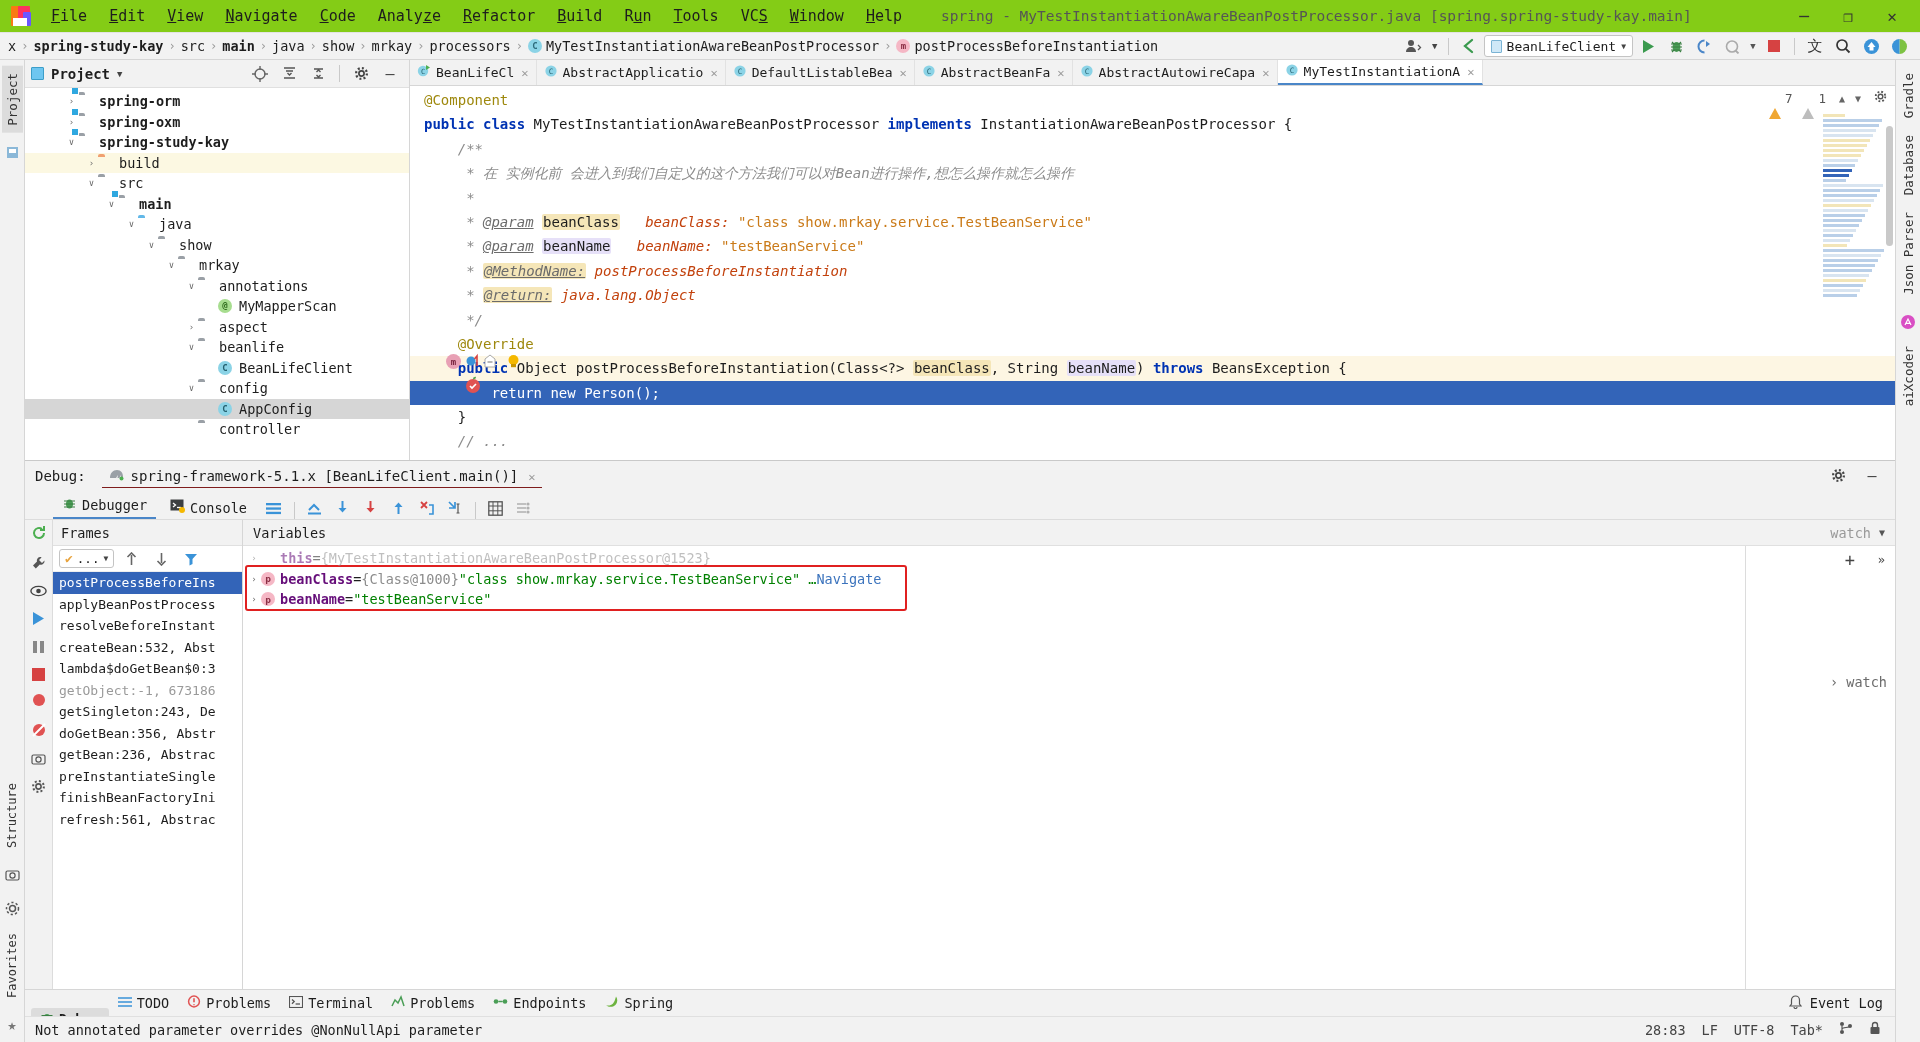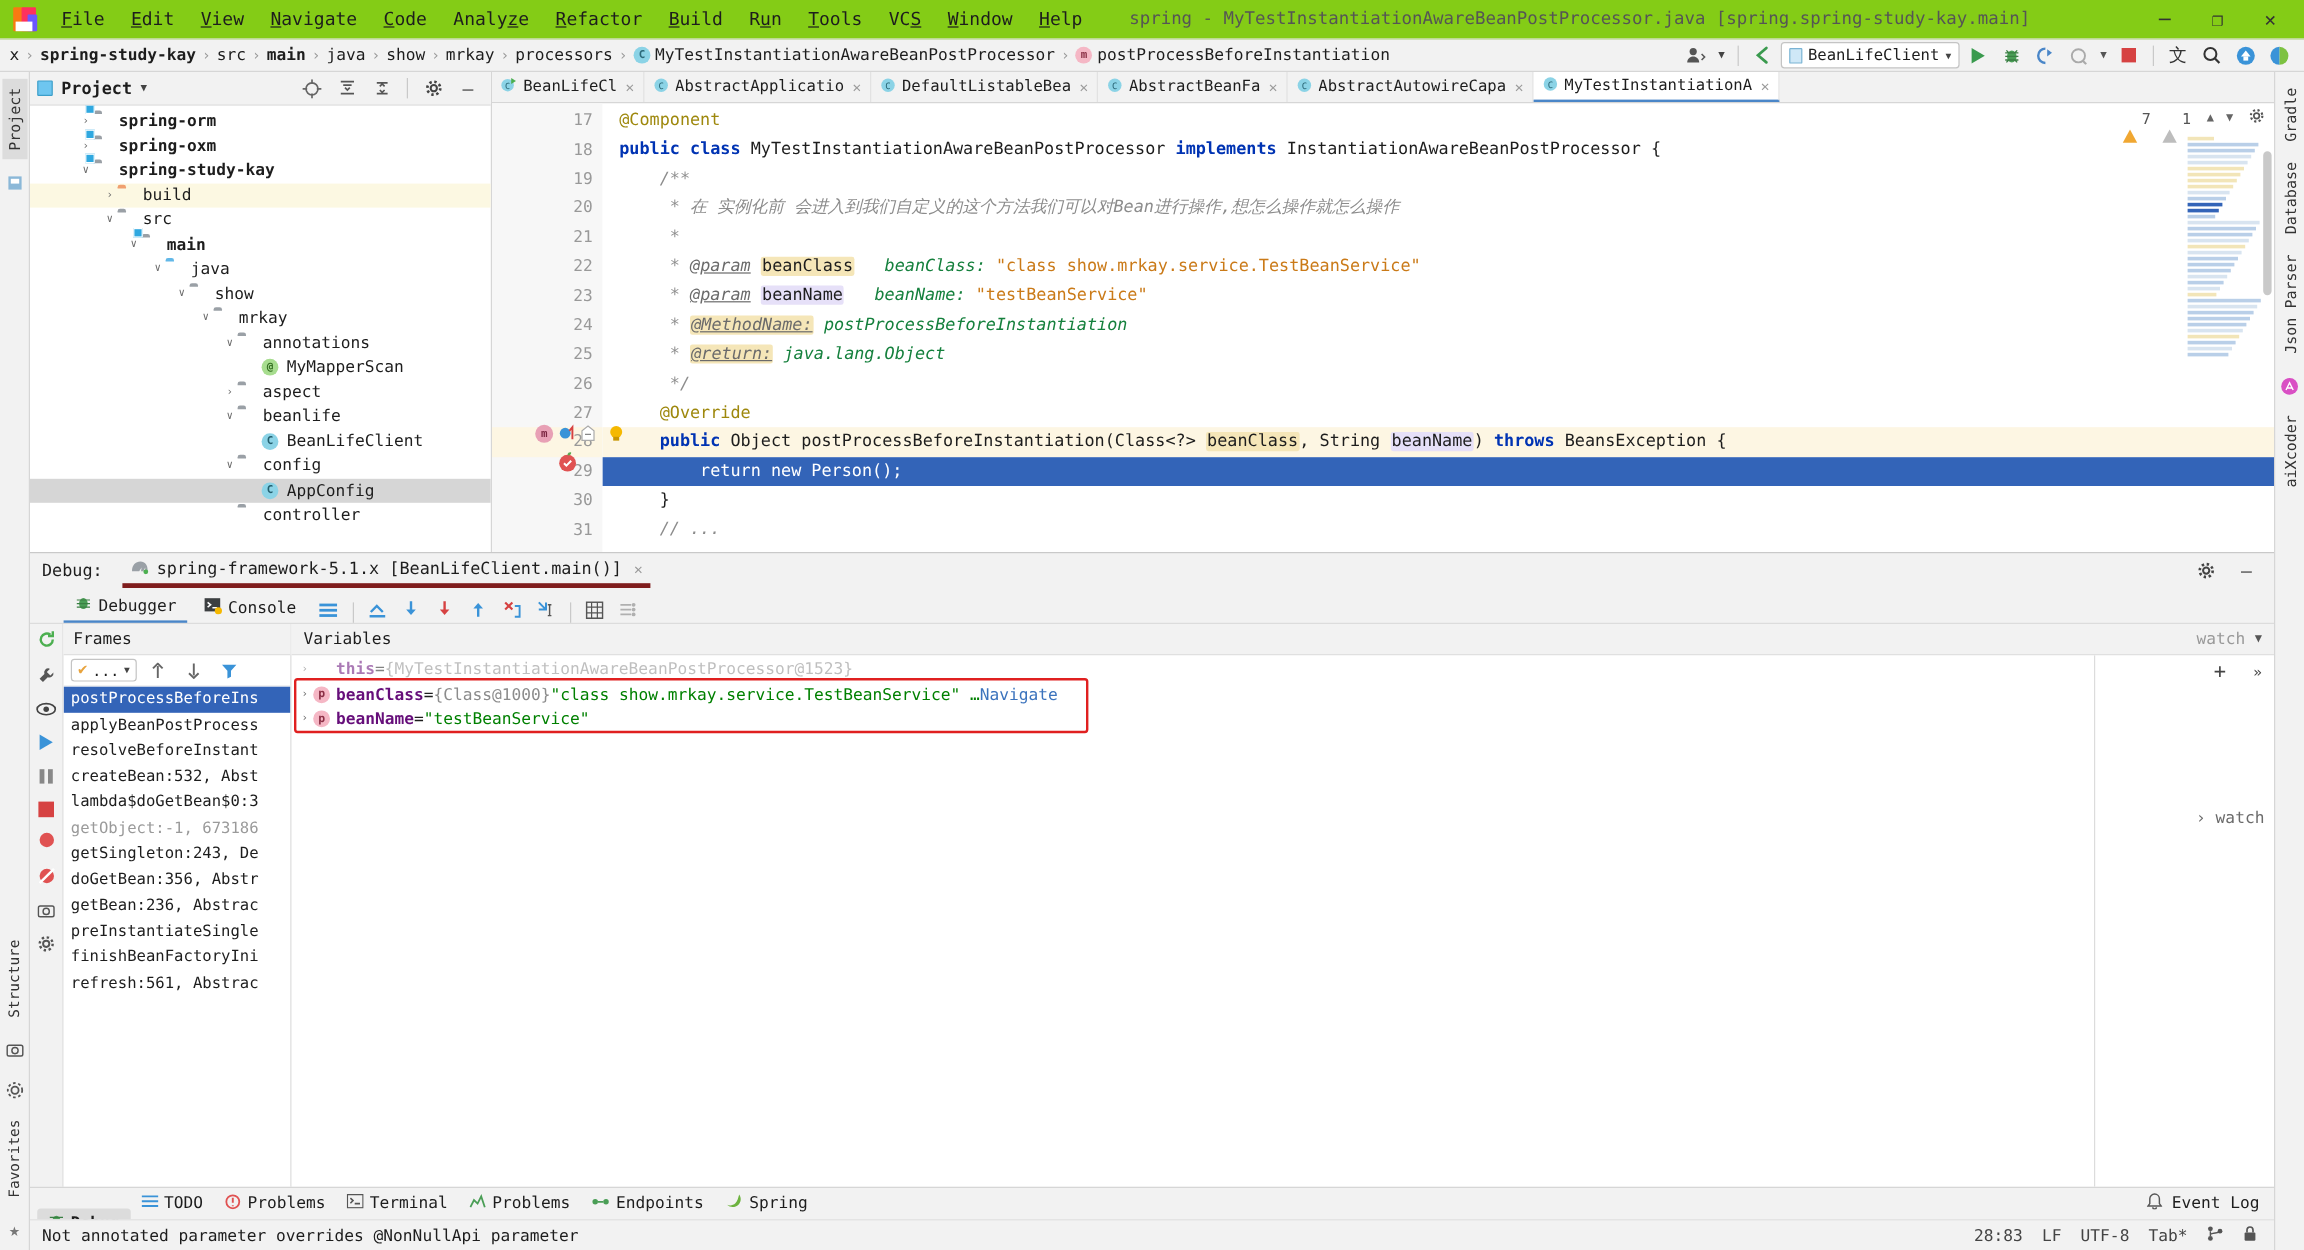--- a/index.html
+++ b/index.html
@@ -110,21 +110,21 @@
   .gl.cur{background:#fdf6e3;}
   .code { flex:1; position:relative; padding-top:2px; overflow:hidden; font-size:14px; line-height:24.4px;
           font-family:"DejaVu Sans Mono", monospace; white-space:pre; }
   .cl { height:24.4px; padding-left:14px; position:relative;}
   .cl.cur { background:#fdf6e3; }
   .cl.selrow { background:#3364b8; color:#fff;}
   .kw { color:#0033b3; font-weight:bold;}
   .anno { color:#9e880d;}
   .cmt { color:#8c8c8c; font-style:italic;}
   .str { color:#ca7a18;}
-  .hint { color:#15803d; font-style:italic;}
+  .hint { color:#c2410c; font-style:italic;}
   .hintbg { background:#f5e6b8; border-radius:2px; padding:0 1px;}
   .hintbg2 { background:#e6e0f8; border-radius:2px; padding:0 1px;}
   .ulink { text-decoration:underline; color:#6b6b6b; font-style:italic;}
   .typ { color:#1d1d1d;}
   .warnbar { position:absolute; right:8px; top:4px; display:flex; align-items:center; gap:4px;
              font-size:12.5px; color:#555; }
   .wicon { width:12px;height:11px;position:relative;}
   .wicon .tri{width:0;height:0;border-left:6px solid transparent;border-right:6px solid transparent;border-bottom:11px solid #f0a732;}
   .wicon.gray .tri{border-bottom-color:#bdbdbd;}
   .minimap { position:absolute; right:10px; top:28px; width:62px; height:240px; }
@@ -132,22 +132,22 @@
   .mmline.y{background:#f2e5b8;}
   .mmline.b{background:#b9cfe8;}
   .mmline.s{background:#3364b8;}
   .scrollthumb{position:absolute;right:2px;top:40px;width:7px;height:120px;background:#c9c9c9;border-radius:4px;}
 
   
   .debugpanel { flex:1; display:flex; flex-direction:column; background:#f2f2f2; min-height:0;
                 border-top:1px solid #c9c9c9;}
   .dbghdr { height:29px; display:flex; align-items:center; padding:0 10px; flex:none; position:relative;}
   .dbghdr .lab { font-size:14px; color:#1d1d1d; margin-right:16px;}
-  .dbgtab { display:flex; align-items:center; gap:6px; font-size:14px; padding:3px 6px;
-            border-bottom:4px solid #7f1d1d; }
+  .dbgtab { display:flex; align-items:flex-end; gap:6px; font-size:14px; padding:3px 6px;
+            border-bottom:1px solid #7f1d1d; }
   .dbghdr .right { margin-left:auto; display:flex; gap:8px; align-items:center;}
   .dbgtoolbar { height:30px; display:flex; align-items:flex-end; padding-left:28px; gap:2px; flex:none;
                 border-bottom:1px solid #dcdcdc;}
   .dtab { display:flex;align-items:center;gap:5px;font-size:13.5px;padding:3px 9px;margin-right:3px;}
   .dtab.active{border-bottom:2px solid #4a86c8;}
   .dbtn { width:26px;height:22px;display:flex;align-items:center;justify-content:center;}
 
   .dbgbody { flex:1; display:flex; min-height:0; }
   .dbgstrip { width:28px; background:#f2f2f2; display:flex; flex-direction:column; align-items:center;
               padding-top:5px; gap:11px; flex:none; border-right:1px solid #dcdcdc;}
@@ -528,39 +528,20 @@
               <div class="etab active">
                 <span><svg width="14" height="14" viewBox="0 0 14 14">
                     <circle cx="7" cy="7" r="5.6" fill="#8bd3e6"></circle>
                     <text x="7" y="10" font-size="7.4" text-anchor="middle" fill="#24606f" font-family="monospace">C</text>
                   </svg></span>
                 <span class="nm">MyTestInstantiationAwareBeanP</span>
                 <span class="x">✕</span>
               </div>
             </div>
           <div class="edbody">
-            <div class="gutter" id="gutter">
-                <div class="glines">
-                  <div class="gl">17</div>
-                  <div class="gl">18</div>
-                  <div class="gl">19</div>
-                  <div class="gl">20</div>
-                  <div class="gl">21</div>
-                  <div class="gl">22</div>
-                  <div class="gl">23</div>
-                  <div class="gl">24</div>
-                  <div class="gl">25</div>
-                  <div class="gl">26</div>
-                  <div class="gl">27</div>
-                  <div class="gl cur">28</div>
-                  <div class="gl">29</div>
-                  <div class="gl">30</div>
-                  <div class="gl">31</div>
-                </div>
-              </div>
             <div class="code" id="codearea"><div class="cl"><span class="anno">@Component</span></div><div class="cl"><span class="kw">public </span><span class="kw">class </span><span class="typ">MyTestInstantiationAwareBeanPostProcessor </span><span class="kw">implements </span><span class="typ">InstantiationAwareBeanPostProcessor {</span></div><div class="cl"><span class="cmt">    /**</span></div><div class="cl"><span class="cmt">     * 在 实例化前 会进入到我们自定义的这个方法我们可以对Bean进行操作,想怎么操作就怎么操作</span></div><div class="cl"><span class="cmt">     *</span></div><div class="cl"><span class="cmt">     * </span><span class="ulink">@param</span><span class="cmt"> </span><span class="hintbg">beanClass</span><span class="hint">   beanClass: </span><span class="str">"class show.mrkay.service.TestBeanService"</span></div><div class="cl"><span class="cmt">     * </span><span class="ulink">@param</span><span class="cmt"> </span><span class="hintbg2">beanName</span><span class="hint">   beanName: </span><span class="str">"testBeanService"</span></div><div class="cl"><span class="cmt">     * </span><span class="hintbg ulink">@MethodName:</span><span class="hint"> postProcessBeforeInstantiation</span></div><div class="cl"><span class="cmt">     * </span><span class="hintbg ulink">@return:</span><span class="hint"> java.lang.Object</span></div><div class="cl"><span class="cmt">     */</span></div><div class="cl"><span class="anno">    @Override</span></div><div class="cl cur"><span class="kw">    public </span><span class="typ">Object </span><span class="typ">postProcessBeforeInstantiation</span><span class="typ">(Class&lt;?&gt; </span><span class="hintbg">beanClass</span><span class="typ">, String </span><span class="hintbg2">beanName</span><span class="typ">) </span><span class="kw">throws </span><span class="typ">BeansException {</span></div><div class="cl selrow"><span class="">        return new Person();</span></div><div class="cl"><span class="typ">    }</span></div><div class="cl"><span class="cmt">    // ...</span></div></div>
 
             <div style="position:absolute;left:36px;top:268px;width:15px;height:15px;border-radius:50%;background:#e8a0b5;display:flex;align-items:center;justify-content:center;font-size:9px;color:#7a2540;font-weight:bold;">m</div>
             <div style="position:absolute;left:56px;top:266px;">
               <svg width="16" height="18" viewBox="0 0 16 18">
                   <circle cx="5" cy="9" r="4.5" fill="#3a93d8"></circle>
                   <path d="M11 14V4l-2.5 3" stroke="#d64242" stroke-width="1.6" fill="none"></path>
                 </svg>
             </div>
             <div style="position:absolute;left:74px;top:268px;">

